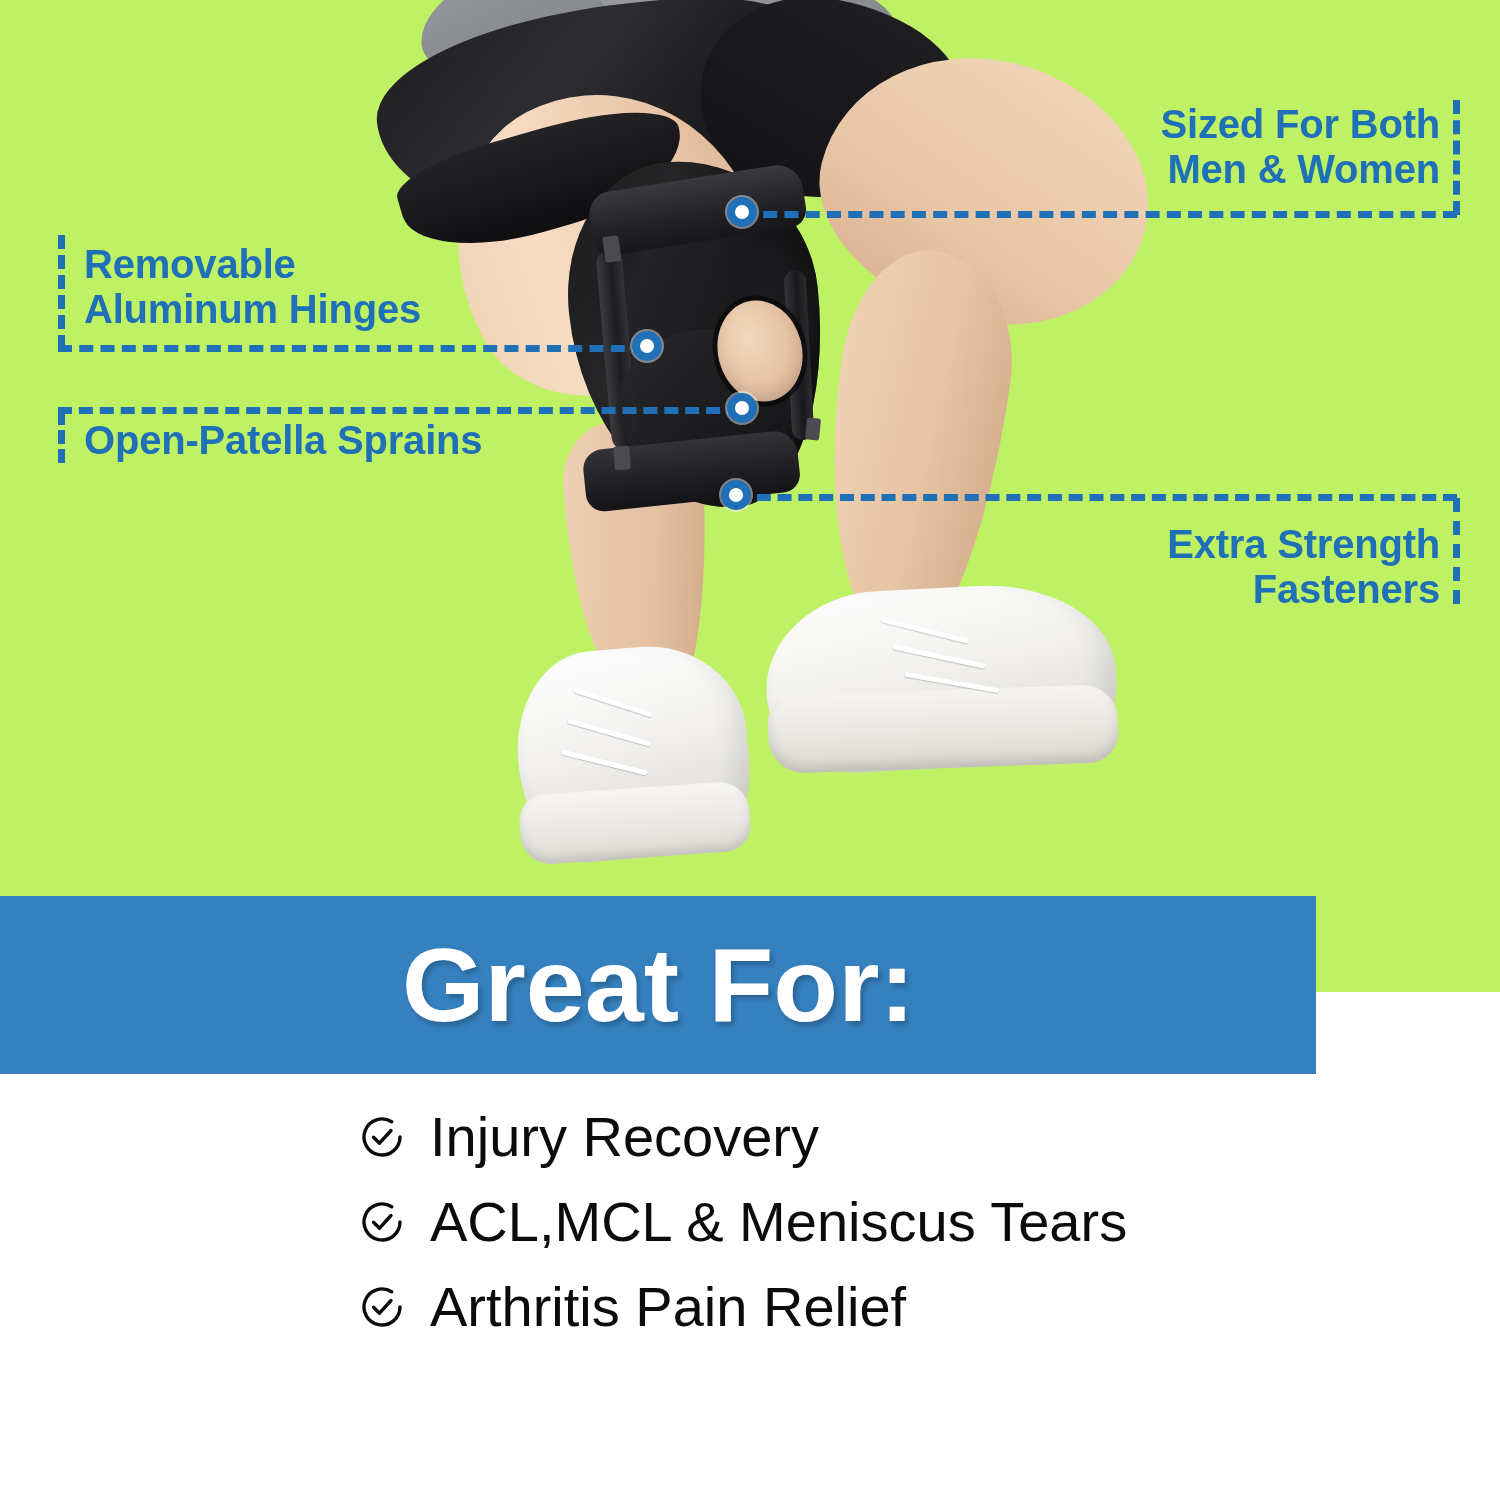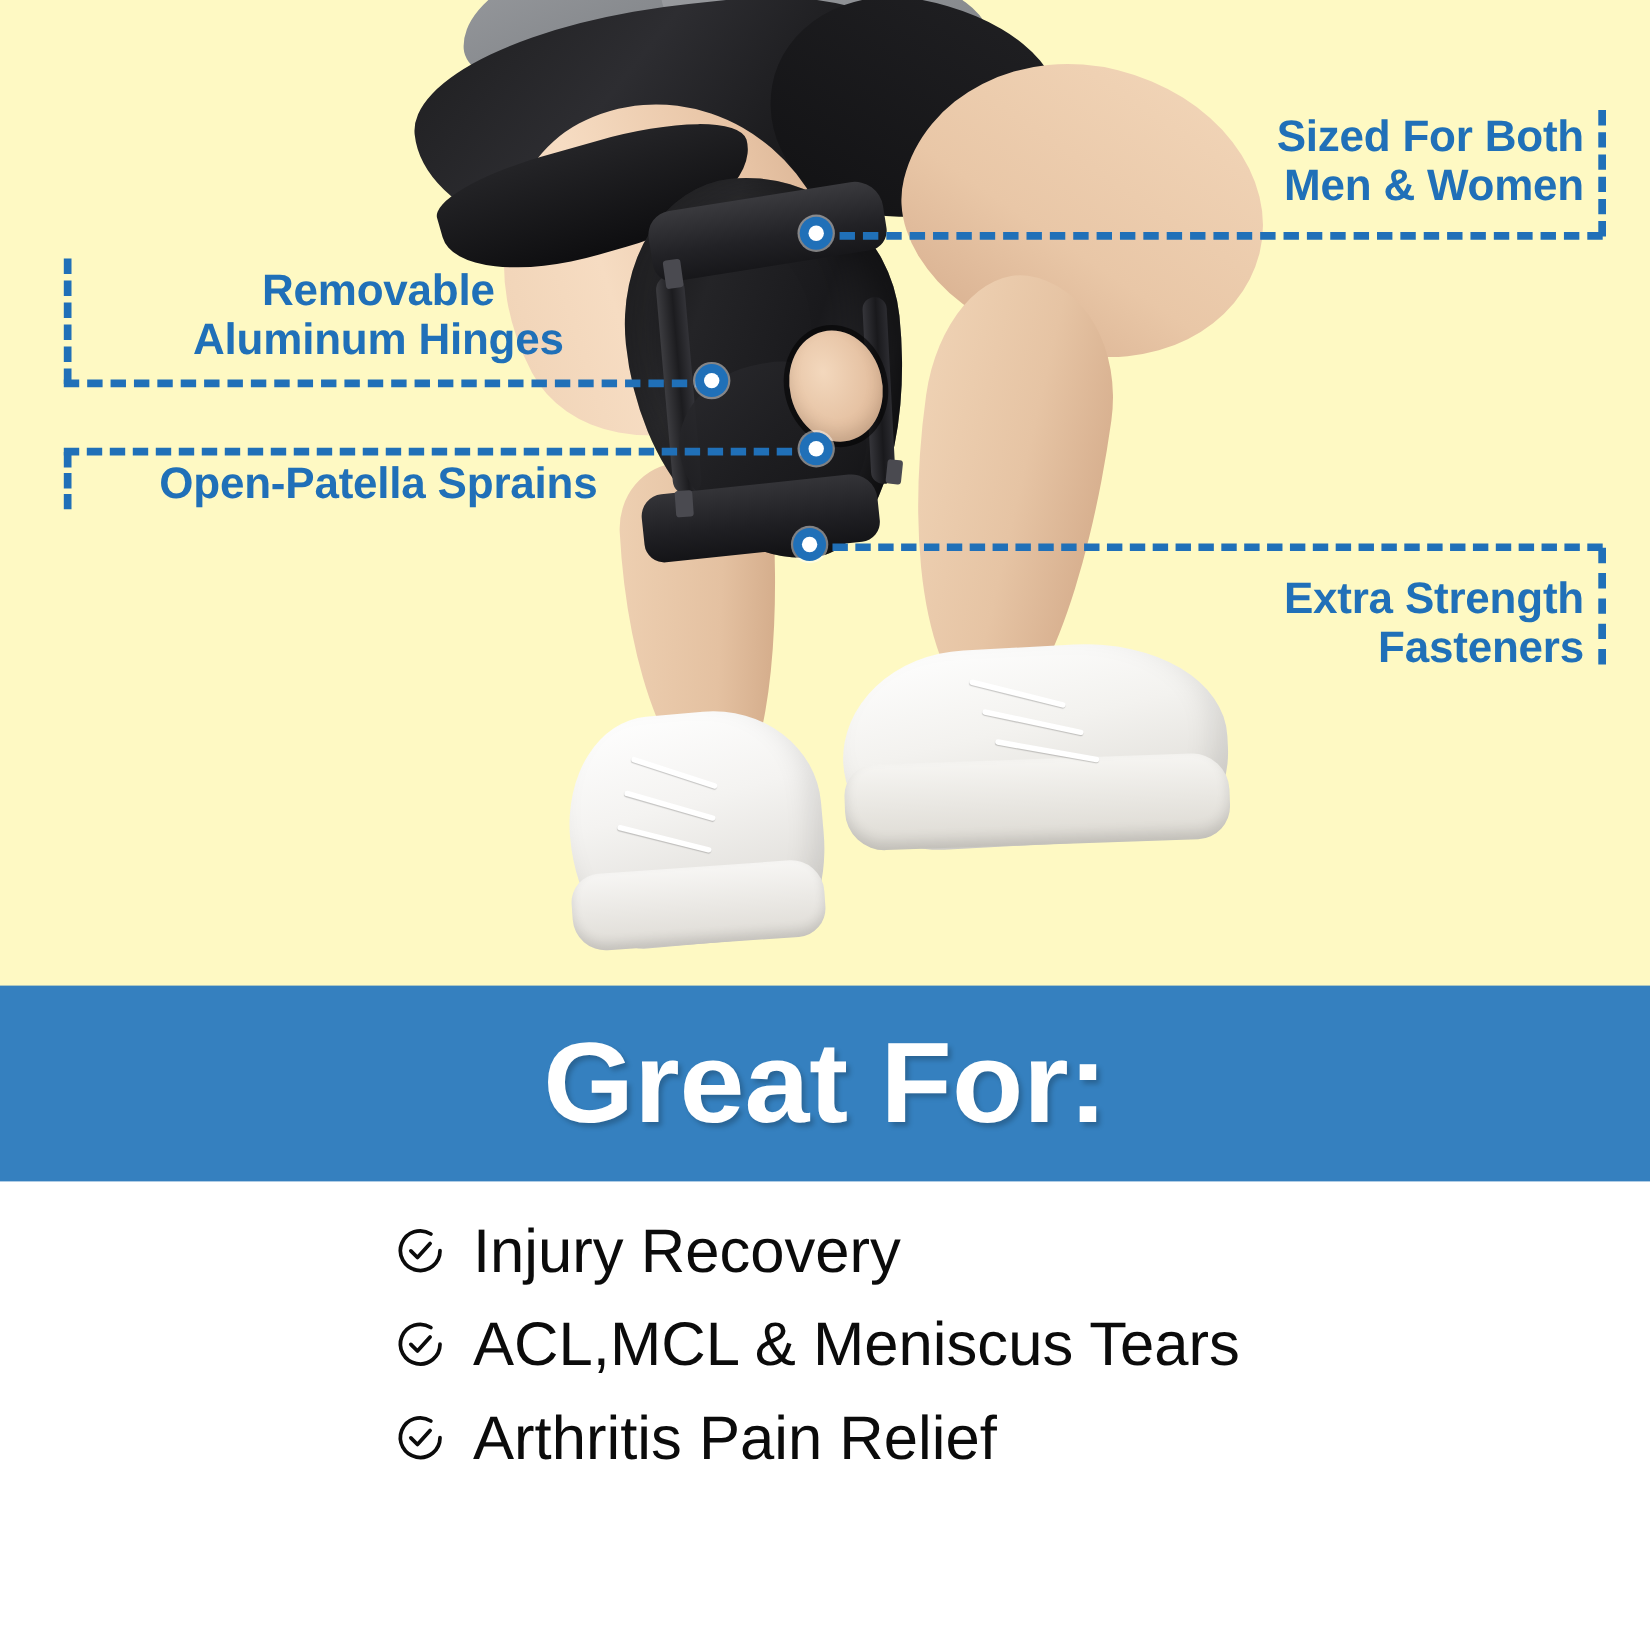--- a/index.html
+++ b/index.html
@@ -22,21 +22,21 @@
     background: #ffffff;
     overflow: hidden;
   }
 
   
   .photo-area {
     position: absolute;
     left: 0; top: 0;
     width: 1500px;
     height: 992px;
-    background: #fef9c3;
+    background: #bef264;
     overflow: hidden;
   }
 
   
   .figure {
     position: absolute;
     left: 0; top: 0;
     width: 1500px;
     height: 896px;
   }
@@ -262,29 +262,28 @@
     background: #ffffff;
   }
   .callout-text {
     position: absolute;
     color: #2070b8;
     font-size: 40px;
     font-weight: 700;
     line-height: 1.12;
     letter-spacing: -0.2px;
     white-space: pre-line;
-    text-align: center;
   }
   .callout-text.right { text-align: right; }
 
   
   .banner {
     position: absolute;
     left: 0; top: 896px;
-    width: 1500px; height: 178px;
+    width: 1316px; height: 178px;
     background: #3580bf;
     display: flex;
     align-items: center;
     justify-content: center;
   }
   .banner-title {
     color: #ffffff;
     font-size: 104px;
     font-weight: 700;
     letter-spacing: 0px;

